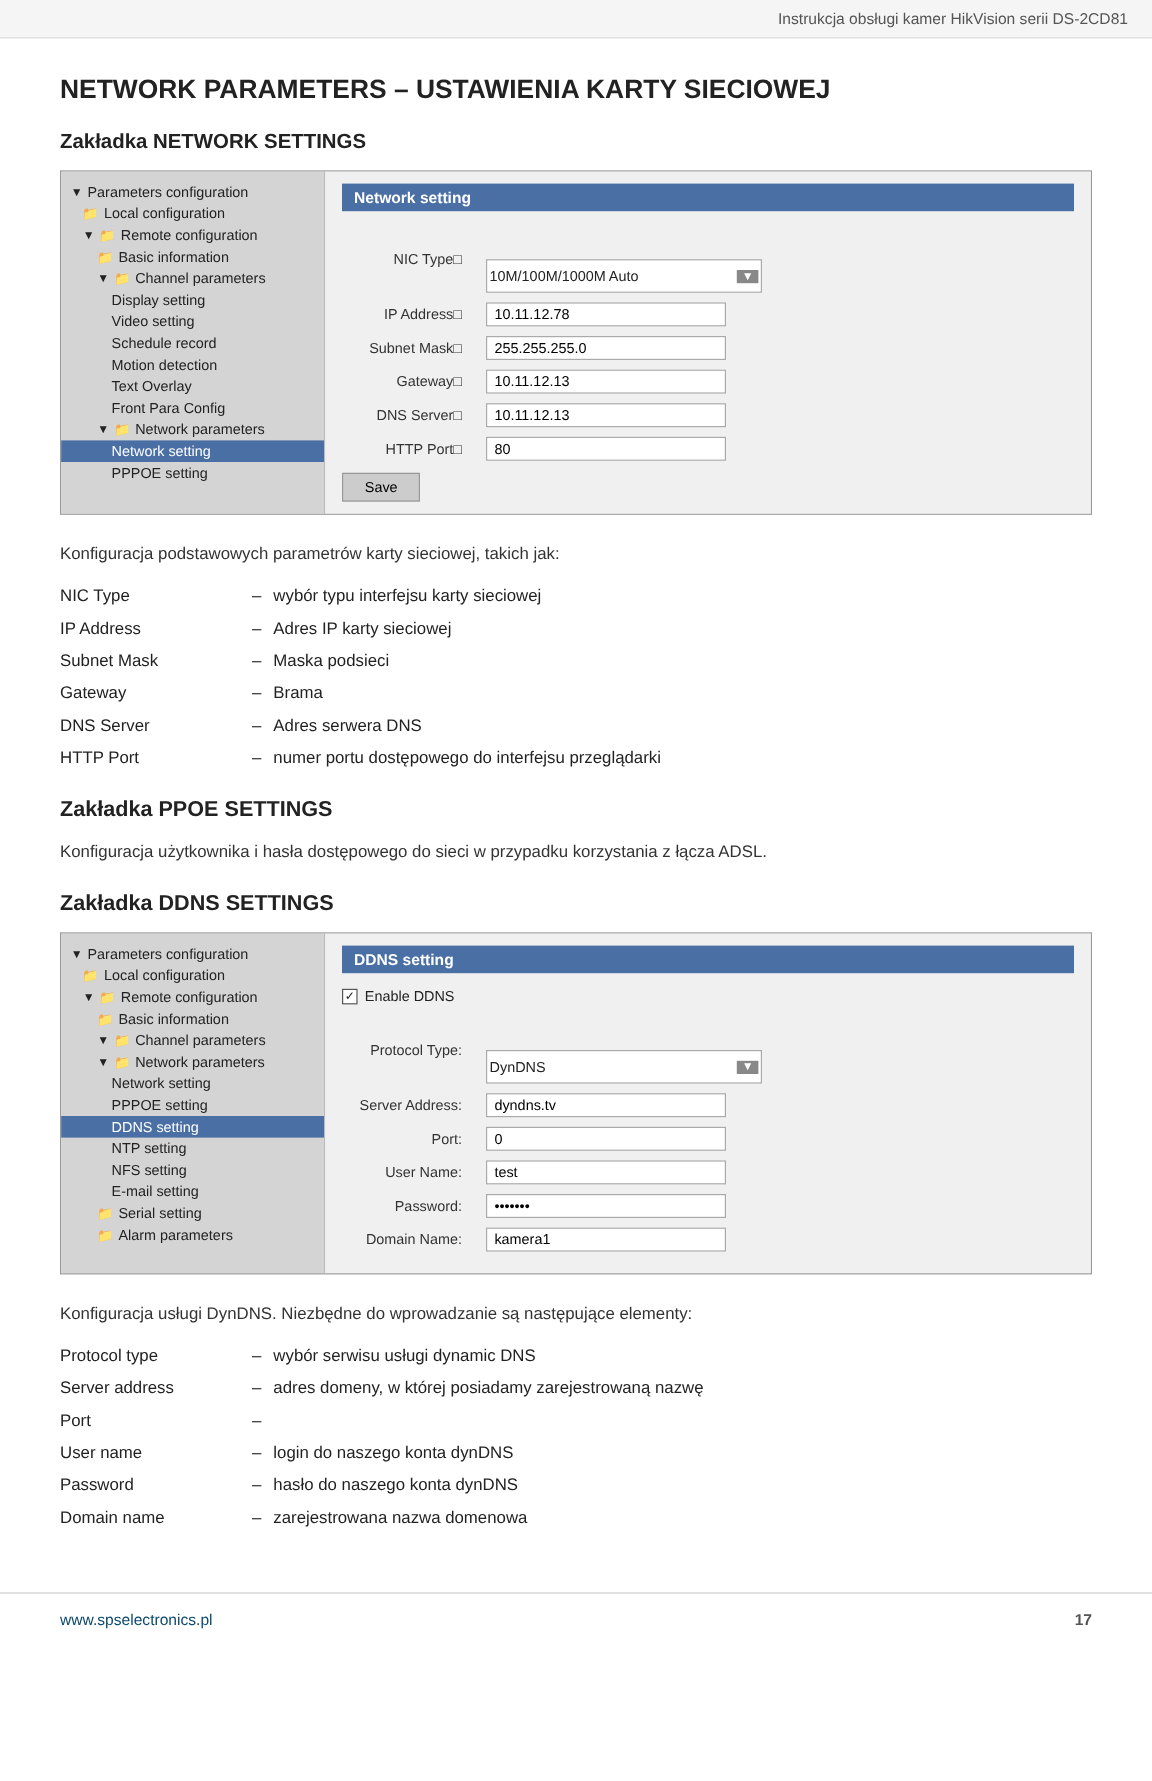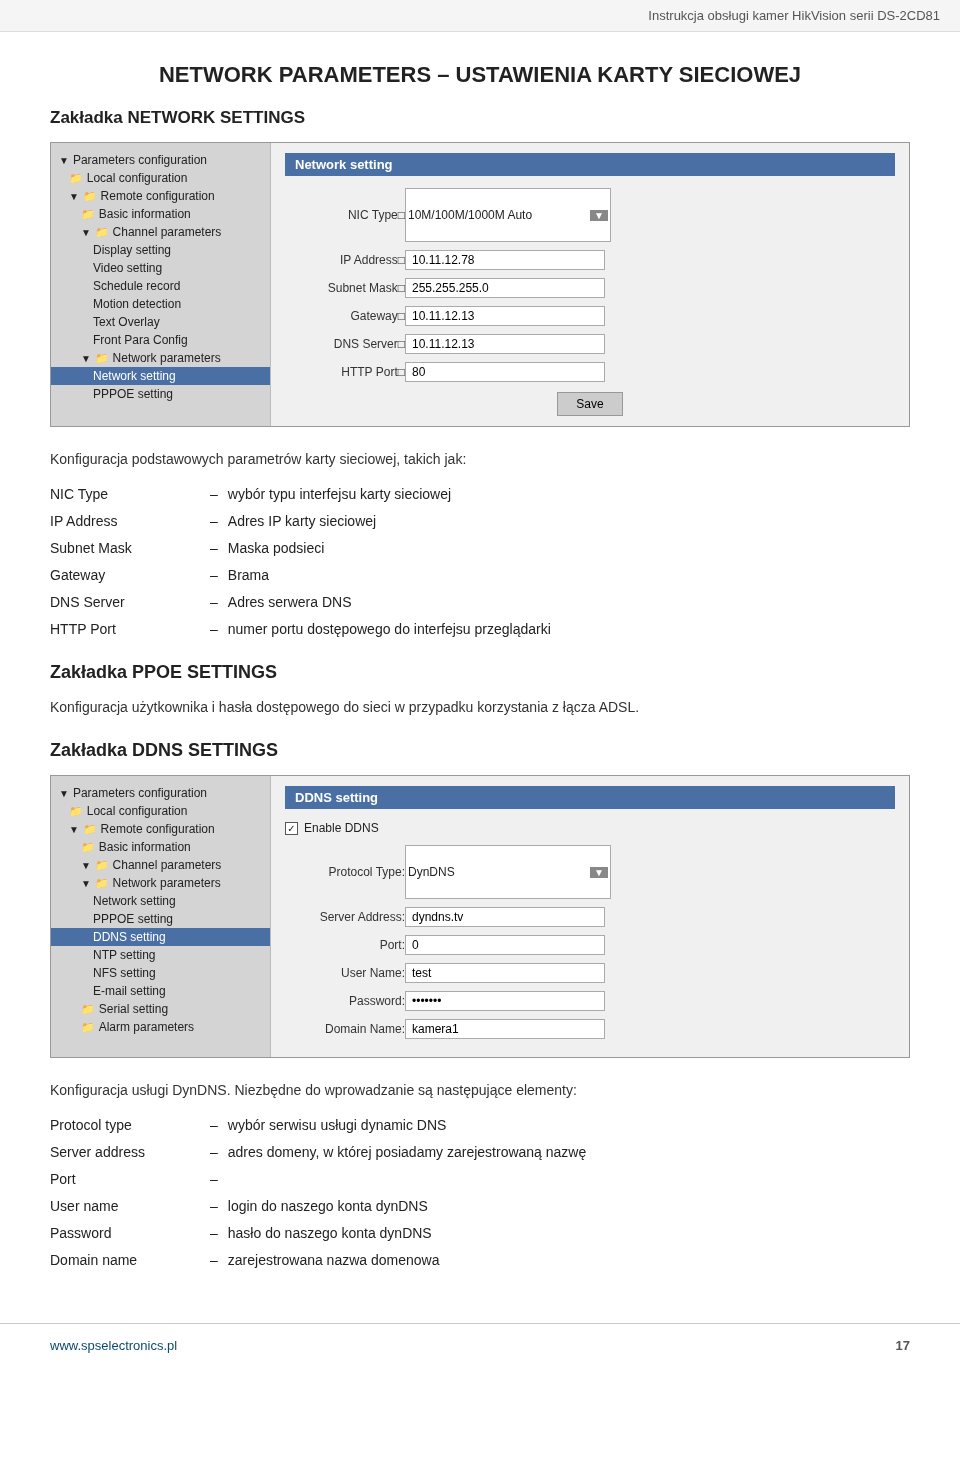--- a/index.html
+++ b/index.html
@@ -24,21 +24,20 @@
     .page-content {
       padding: 30px 50px;
     }
 
     .page-title {
       font-size: 22px;
       font-weight: bold;
       color: #222;
       margin-bottom: 20px;
       text-transform: uppercase;
-      text-align: center;
     }
 
     .section-subtitle {
       font-size: 17px;
       font-weight: bold;
       color: #222;
       margin-bottom: 14px;
     }
 
     
@@ -105,53 +104,54 @@
       display: flex;
       align-items: center;
       margin-bottom: 8px;
     }
 
     .settings-label {
       width: 120px;
       font-size: 12px;
       color: #333;
       text-align: right;
-      padding-right: 0;
+      padding-right: 20px;
     }
 
     .settings-input {
       background: #fff;
       border: 1px solid #aaa;
       padding: 2px 6px;
       font-size: 12px;
       width: 200px;
     }
 
     .settings-select {
       background: #fff;
       border: 1px solid #aaa;
-      padding: 19px 2px;
+      padding: 6px 2px;
       font-size: 12px;
-      width: 206px;
+      width: 230px;
       display: flex;
       align-items: center;
       justify-content: space-between;
+      margin-top: 28px;
     }
 
     .settings-select-arrow {
       background: #888;
       color: #fff;
       padding: 0 4px;
       font-size: 10px;
       height: 100%;
     }
 
     .save-btn-row {
       display: flex;
-      justify-content: center;
+      justify-content: flex-start;
       margin-top: 10px;
     }
 
     .save-btn {
       background: #ccc;
       border: 1px solid #999;
       padding: 4px 18px;
       font-size: 12px;
       cursor: pointer;
     }

